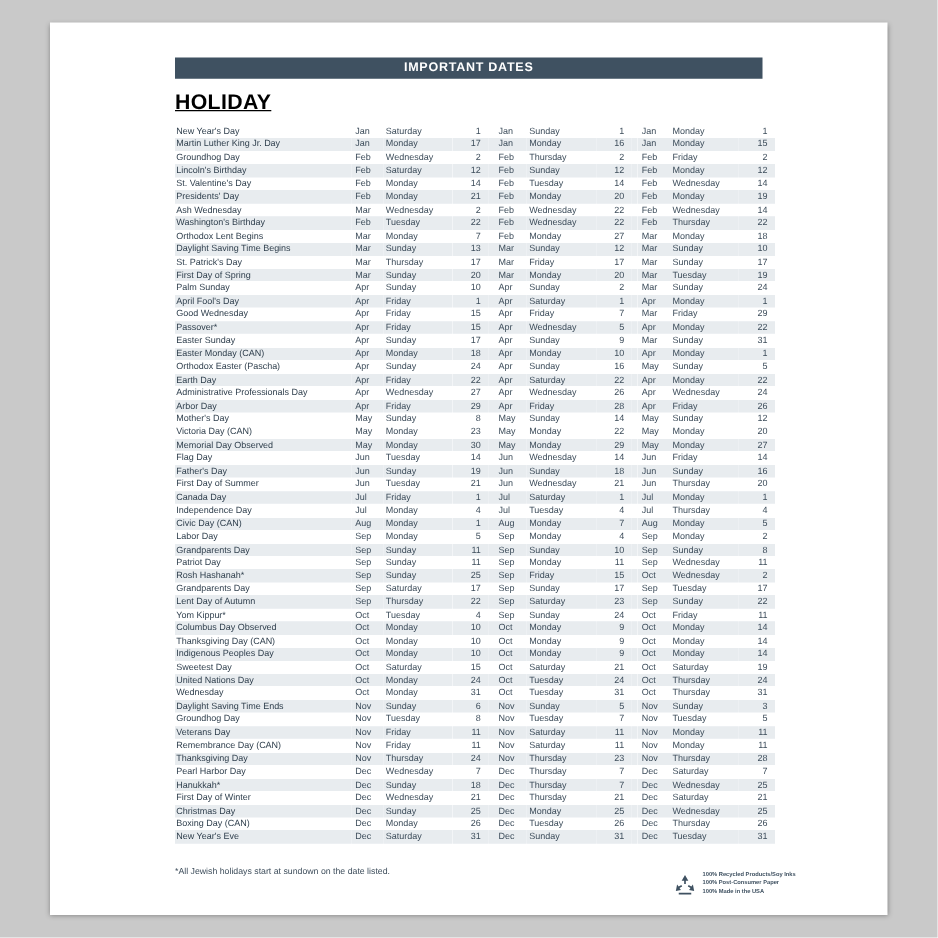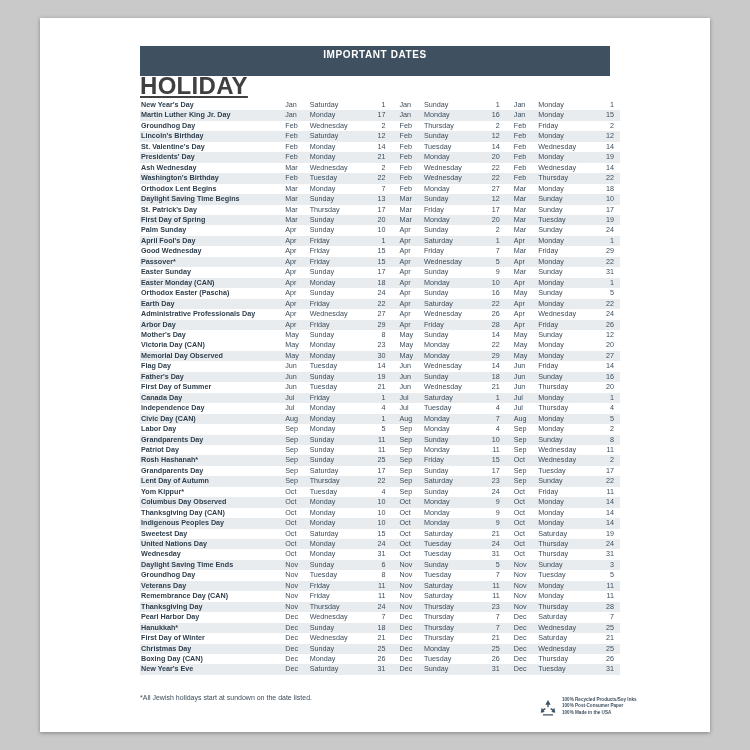--- a/index.html
+++ b/index.html
@@ -20,36 +20,36 @@
     width: 670px;
     height: 714px;
     background: #ffffff;
     box-shadow: 0 1px 4px rgba(0,0,0,0.35);
   }
   .banner {
     position: absolute;
     left: 100px;
     top: 28px;
     width: 470px;
-    height: 30px;
+    height: 17px;
     background: #3f5161;
     color: #ffffff;
     font-size: 10px;
     font-weight: bold;
     letter-spacing: 0.6px;
     text-align: center;
     line-height: 17px;
   }
   .title {
     position: absolute;
     left: 100px;
     top: 54px;
-    font-size: 24px;
+    font-size: 17px;
     font-weight: bold;
-    color: #404040;
+    color: #000000;
     text-decoration: underline;
     letter-spacing: 0.3px;
   }
   .table-wrap {
     position: absolute;
     left: 100px;
     top: 82px;
     width: 480px;
   }
   table.holidays {
@@ -63,21 +63,21 @@
     height: 10.45px;
     line-height: 10.45px;
     white-space: nowrap;
     overflow: hidden;
   }
   tr.alt td {
     background: #e8ecef;
   }
   .c-name {
     width: 146px;
-    font-weight: bold;
+    font-weight: normal;
     padding-left: 1px !important;
     color: #2f3f4d;
     margin-left: 27px;
   }
   .c-mon { width: 24px; padding-left: 3px !important; }
   .c-day { width: 56px; padding-left: 2px !important; }
   .c-num { width: 25px; text-align: right; padding-right: 6px !important; }
   .c-gap { width: 6px; }
   .footnote {
     position: absolute;

